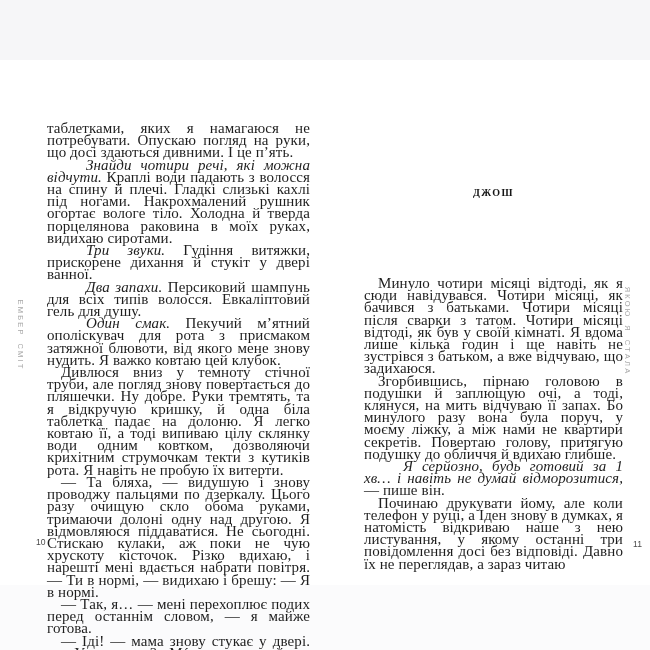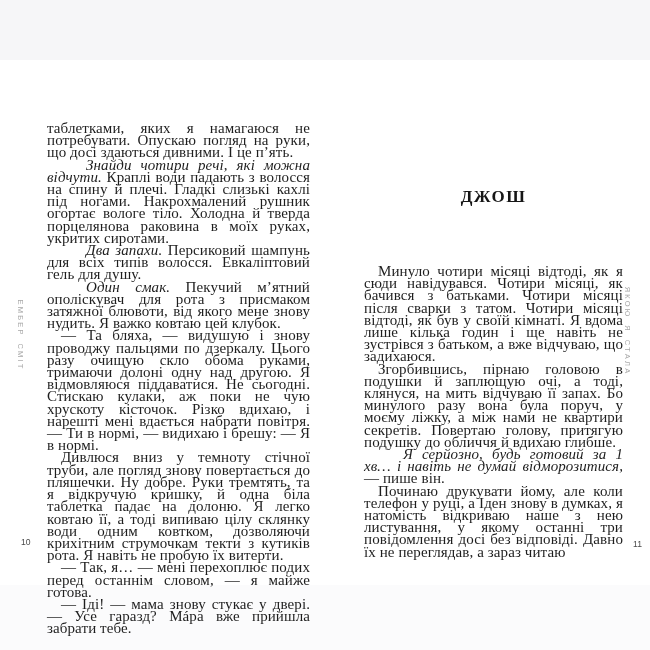--- a/index.html
+++ b/index.html
@@ -9,36 +9,36 @@
   }
   .band { position:absolute; left:0; width:650px; }
   .band-top { top:0; height:60px; background:#f6f6f8; }
   .band-bottom { top:585px; height:65px; background:#fbfbfc; }
 
   .body-col {
     position:absolute; font-size:15px; line-height:12.2px; color:#1e1e1e;
     text-align:justify; letter-spacing:0.1px;
   }
   #left-body  { left:47px;  top:122px; width:263px; }
-  #right-body { left:364px; top:265px; width:259px; }
+  #right-body { left:364px; top:277px; width:259px; }
   .para { margin:0; }
   .para.indent { text-indent:14px; }
   .em { font-style:italic;margin-left:25px; }
 
   .chapter {
     position:absolute; left:364px; top:187px; width:259px;
-    text-align:center; font-weight:bold; font-size:17px;
+    text-align:center; font-weight:bold; font-size:10px;
     letter-spacing:1.4px; color:#161616;
   }
 
   .pagenum {
     position:absolute; font-family:"Liberation Sans", sans-serif;
     font-size:8.6px; color:#4a4a4a;
   }
-  #pagenum-left  { left:21px;  top:537px; }
+  #pagenum-left  { left:36px;  top:537px; }
   #pagenum-right { right:8px; top:539px; }
 
   .running-head {
     position:absolute; font-family:"Liberation Sans", sans-serif;
     font-size:7.5px; letter-spacing:2.2px; word-spacing:2.5px;
     color:#a8a8a8; white-space:nowrap;
     transform:translate(-50%,-50%) rotate(90deg);
   }
   #running-left  { left:20px;  top:335px; }
   #running-right { left:627px; top:331px; }
@@ -47,25 +47,26 @@
 <body>
 
 <div class="screen">
   <div class="band band-top"></div>
   <div class="band band-bottom"></div>
 
   <div class="running-head" id="running-left">ЕМБЕР СМІТ</div>
 
   <div class="body-col" id="left-body">
       <p class="para"><span>таблетками, яких я намагаюся не потребувати. Опускаю погляд на руки, що досі здаються дивними. І це п’ять.</span></p>
-      <p class="para indent"><span class="em">Знайди чотири речі, які можна відчути.</span><span> Краплі води падають з волосся на спину й плечі. Гладкі слизькі кахлі під ногами. Накрохмалений рушник огортає вологе тіло. Холодна й тверда порцелянова раковина в моїх руках, укритих сиротами.</span></p>
+      <p class="para indent"><span class="em">Знайди чотири речі, які можна відчути.</span><span> Краплі води падають з волосся на спину й плечі. Гладкі слизькі кахлі під ногами. Накрохмалений рушник огортає вологе тіло. Холодна й тверда порцелянова раковина в моїх руках, видихаю сиротами.</span></p>
+      <p class="para indent"><span class="em">Три звуки.</span><span> Гудіння витяжки, прискорене дихання й стукіт у двері ванної.</span></p>
       <p class="para indent"><span class="em">Два запахи.</span><span> Персиковий шампунь для всіх типів волосся. Евкаліптовий гель для душу.</span></p>
       <p class="para indent"><span class="em">Один смак.</span><span> Пекучий м’ятний ополіскувач для рота з присмаком затяжної блювоти, від якого мене знову нудить. Я важко ковтаю цей клубок.</span></p>
+      <p class="para indent"><span>Дивлюся вниз у темноту стічної труби, але погляд знову повертається до пляшечки. Ну добре. Руки тремтять, та я відкручую кришку, й одна біла таблетка падає на долоню. Я легко ковтаю її, а тоді випиваю цілу склянку води одним ковтком, дозволяючи крихітним струмочкам текти з кутиків рота. Я навіть не пробую їх витерти.</span></p>
       <p class="para indent"><span>— Та бляха, — видушую і знову проводжу пальцями по дзеркалу. Цього разу очищую скло обома руками, тримаючи долоні одну над другою. Я відмовляюся піддаватися. Не сьогодні. Стискаю кулаки, аж поки не чую хрускоту кісточок. Різко вдихаю, і нарешті мені вдається набрати повітря. — Ти в нормі, — видихаю і брешу: — Я в нормі.</span></p>
-      <p class="para indent"><span>Дивлюся вниз у темноту стічної труби, але погляд знову повертається до пляшечки. Ну добре. Руки тремтять, та я відкручую кришку, й одна біла таблетка падає на долоню. Я легко ковтаю її, а тоді випиваю цілу склянку води одним ковтком, дозволяючи крихітним струмочкам текти з кутиків рота. Я навіть не пробую їх витерти.</span></p>
       <p class="para indent"><span>— Так, я… — мені перехоплює подих перед останнім словом, — я майже готова.</span></p>
       <p class="para indent"><span>— Іді! — мама знову стукає у двері. — Усе гаразд? Мáра вже прийшла забрати тебе.</span></p>
     </div>
 
   <div class="pagenum" id="pagenum-left">10</div>
 
   <div class="chapter">ДЖОШ</div>
 
   <div class="body-col" id="right-body">
       <p class="para indent"><span>Минуло чотири місяці відтоді, як я сюди навідувався. Чотири місяці, як бачився з батьками. Чотири місяці після сварки з татом. Чотири місяці відтоді, як був у своїй кімнаті. Я вдома лише кілька годин і ще навіть не зустрівся з батьком, а вже відчуваю, що задихаюся.</span></p>

